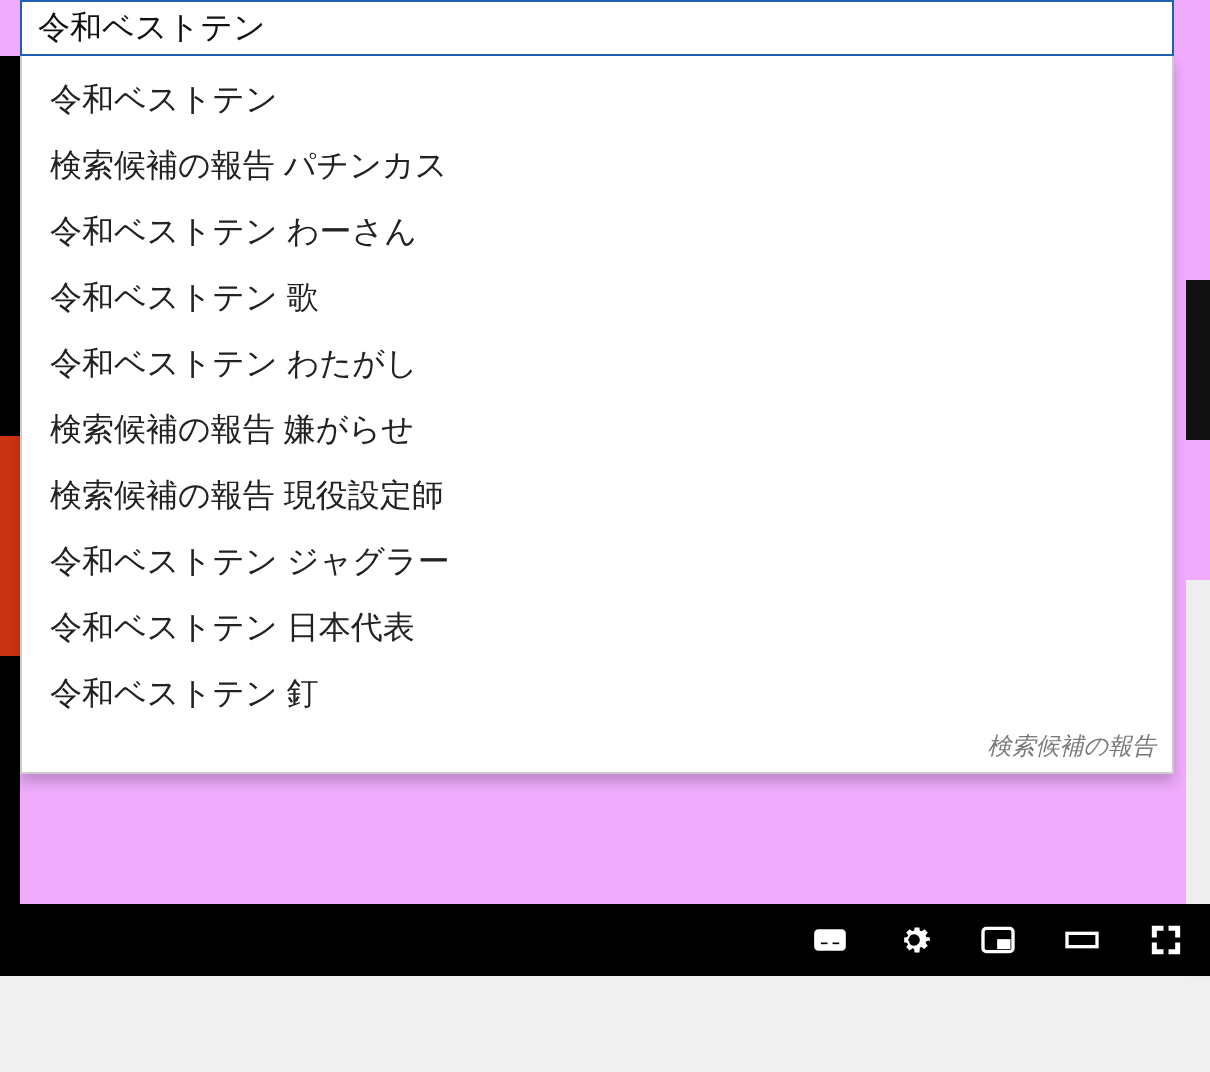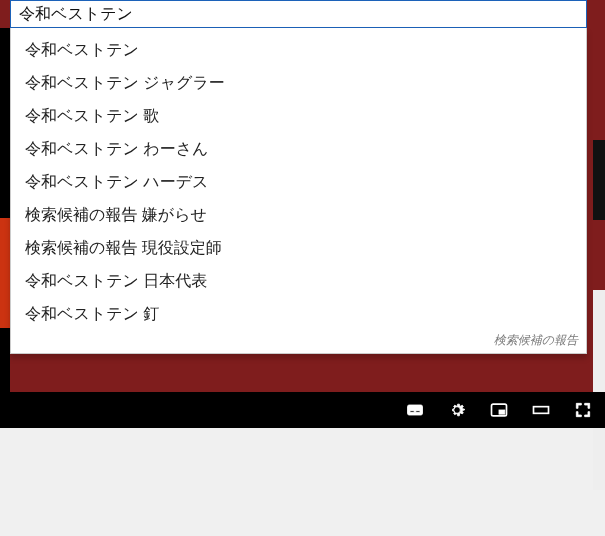--- a/index.html
+++ b/index.html
@@ -1,16 +1,16 @@
 <!DOCTYPE html>
 <html><head>
 <meta charset="utf-8">
 <style>
 html,body{margin:0;padding:0;width:605px;height:536px;overflow:hidden;font-family:Arial,"Hiragino Sans","Meiryo",sans-serif;background:#f0f0f0}
-.page{position:relative;width:605px;height:428px;background:#7f1d1d}
+.page{position:relative;width:605px;height:488px;background:#f0abfc}
 .search-wrap{position:absolute;left:10px;top:0;right:18px}
 .search-input{width:100%;height:28px;box-sizing:border-box;border:1px solid #1c62b9;padding:2px 8px;font-size:16px;color:#111;outline:none}
 .dropdown{position:absolute;left:10px;top:28px;right:18px;background:#fff;border:1px solid #ccc;border-top:none;box-shadow:0 4px 6px rgba(0,0,0,.2);padding:6px 0 22px 0}
 .suggestion{padding:6px 14px;font-size:16px;color:#222;cursor:pointer}
 .report{position:absolute;right:8px;bottom:4px;font-size:12px;font-style:italic;color:#7a7a7a;cursor:pointer}
 .left-strip{position:absolute;left:0;top:28px;width:10px;bottom:0;background:#000}
 .left-strip .red{position:absolute;left:0;top:190px;width:10px;height:110px;background:#c31}
 .bottom-bar{position:absolute;left:0;right:0;bottom:0;height:36px;background:#000;display:flex;align-items:center;justify-content:flex-end;padding:0 12px;gap:22px}
 .ico{width:20px;height:20px;display:flex;align-items:center;justify-content:center;cursor:pointer}
 .ico svg{fill:#fff;stroke:#fff}
@@ -26,26 +26,27 @@
     </div>
 <div class="side-stub"></div>
 <div class="side-stub2"></div>
 
 <div class="search-wrap">
   <input class="search-input" type="text" value="令和ベストテン" style="">
 </div>
 
 <div class="dropdown">
   <div class="suggestion">令和ベストテン</div>
-  <div class="suggestion">令和ベストテン ジャグラー</div>
+  <div class="suggestion">検索候補の報告 パチンカス</div>
+  <div class="suggestion">令和ベストテン わーさん</div>
   <div class="suggestion">令和ベストテン 歌</div>
-  <div class="suggestion">令和ベストテン わーさん</div>
-  <div class="suggestion">令和ベストテン ハーデス</div>
+  <div class="suggestion">令和ベストテン わたがし</div>
   <div class="suggestion">検索候補の報告 嫌がらせ</div>
   <div class="suggestion">検索候補の報告 現役設定師</div>
+  <div class="suggestion">令和ベストテン ジャグラー</div>
   <div class="suggestion">令和ベストテン 日本代表</div>
   <div class="suggestion">令和ベストテン 釘</div>
   <span class="report">検索候補の報告</span>
 </div>
 
 <div class="bottom-bar">
   <div class="ico">
     <svg viewBox="0 0 24 24">
           <rect x="3" y="6" width="18" height="12" rx="2" fill="#fff"></rect>
           <rect x="6" y="13" width="5" height="2" fill="#000"></rect>

